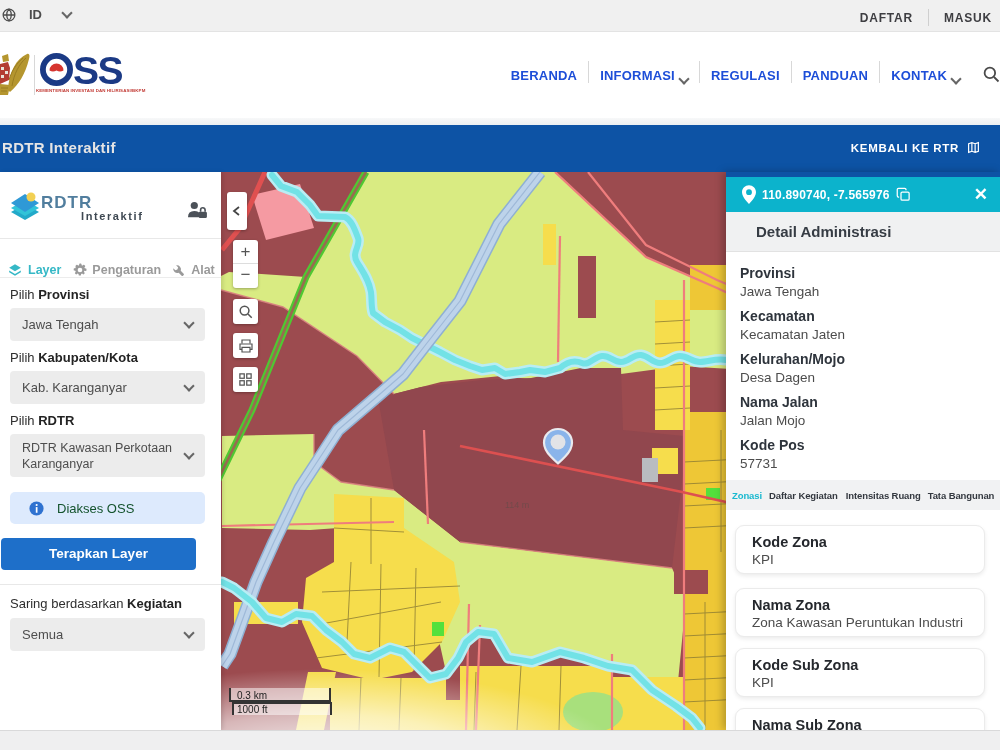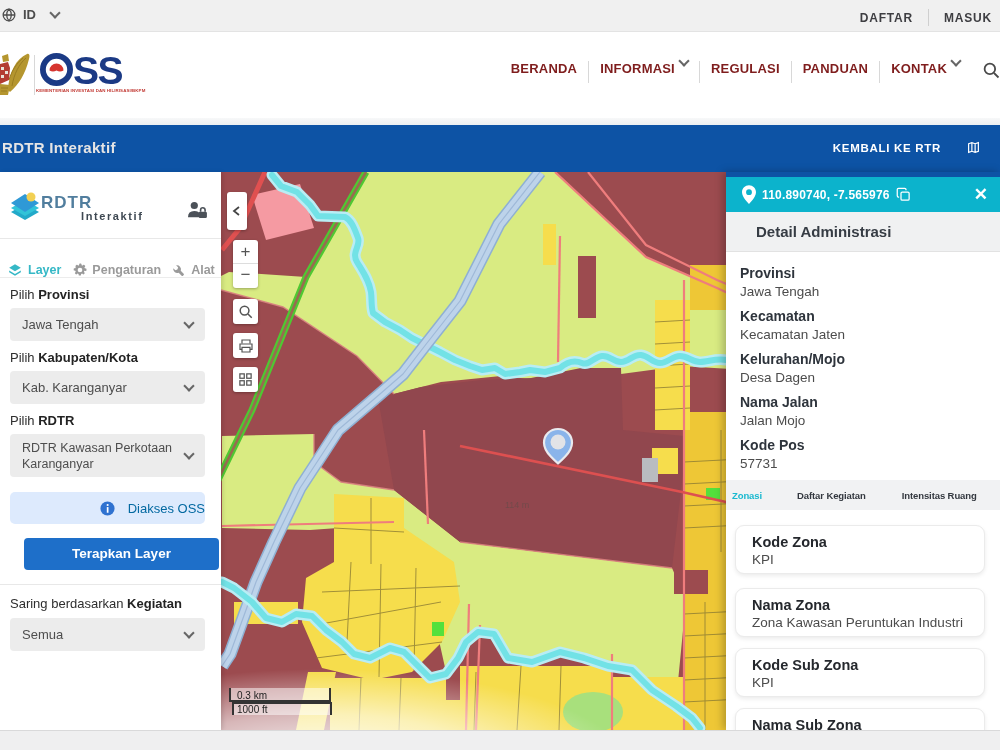--- a/index.html
+++ b/index.html
@@ -4,62 +4,62 @@
 <style>
   * { margin:0; padding:0; box-sizing:border-box; }
   html,body { width:1000px; height:750px; overflow:hidden; background:#fff;
     font-family:"Liberation Sans", sans-serif; }
   .abs { position:absolute; }
   #page { position:relative; width:1000px; height:750px; }
 
   
   #topbar { position:absolute; left:0; top:0; width:1000px; height:32px;
     background:#f0f0f0; border-bottom:1px solid #e3e3e3; }
-  #topbar .left { position:absolute; left:0px; top:7px; display:flex; align-items:center; gap:7px;
+  #topbar .left { position:absolute; left:0px; top:7px; display:flex; align-items:center; gap:13px;
     color:#4c4c4c; font-weight:bold; font-size:13px; }
   #topbar .right { position:absolute; right:8px; top:9px; font-weight:bold; font-size:12px;
     letter-spacing:0.8px; color:#3e3e42; display:flex; align-items:center; }
   #topbar .sep { width:1px; height:17px; background:#cfcfcf; margin:0 15px; }
 
   
   #header { position:absolute; left:0; top:32px; width:1000px; height:86px; background:#fff; }
   #hshadow { position:absolute; left:0; top:118px; width:1000px; height:7px;
     background:linear-gradient(#f7f8f9,#eceff1); }
-  #nav { position:absolute; right:0px; top:29px; display:flex; align-items:flex-start;
-    font-weight:bold; font-size:13px; color:#7f1d1d; letter-spacing:0.2px; }
+  #nav { position:absolute; right:0px; top:29px; display:flex; align-items:flex-end;
+    font-weight:bold; font-size:13px; color:#1d4ed8; letter-spacing:0.2px; }
   #nav .sep { width:1px; height:22px; background:#d8d8d8; margin:0 11px; }
   #nav .chev { margin-left:5px; }
 
   
   #bluebar { position:absolute; left:0; top:125px; width:1000px; height:47px; background:#0d53a5; }
   #bluebar .title { position:absolute; left:2px; top:14px; color:#e5e5e5; font-size:15px;
     font-weight:bold; letter-spacing:0.3px; }
   #bluebar .right { position:absolute; right:20px; top:16px; color:#fff; font-size:11.5px;
-    font-weight:bold; letter-spacing:0.7px; display:flex; align-items:center; gap:26px; }
+    font-weight:bold; letter-spacing:0.7px; display:flex; align-items:center; gap:8px; }
 
   
   #main { position:absolute; left:0; top:172px; width:1000px; height:558px; }
 
   
   #sidebar { position:absolute; left:0; top:0; width:221px; height:558px; background:#fff;
     box-shadow:2px 0 4px rgba(0,0,0,0.12); z-index:5; }
   #sblogo { position:absolute; left:0; top:0; width:221px; height:67px; border-bottom:1px solid #e8e8e8; }
   #sbtabs { position:absolute; left:0; top:68px; width:221px; height:38px; border-bottom:1px solid #ececec;
     display:flex; align-items:flex-end; font-size:12.5px; color:#9a9a9a; font-weight:bold; }
   .label { font-size:13px; color:#2e2e2e; }
   .label b { color:#232323; }
   .dd { background:#ececec; border-radius:4px; color:#4e4e4e; font-size:13px;
     display:flex; align-items:center; padding:0 12px; position:absolute; }
   .dd .chevron { position:absolute; right:12px; }
   .chevron { display:inline-block; width:8px; height:8px; border-right:2px solid #666;
     border-bottom:2px solid #666; transform:rotate(45deg) ; margin-top:-4px; }
 
   #diakses { position:absolute; left:10px; top:320px; width:195px; height:32px; background:#ddeafd;
-    border-radius:5px; display:flex; align-items:center; color:#0369a1; font-size:13px;justify-content:flex-end; }
-  #terapkan { position:absolute; left:24px; top:366px; width:195px; height:32px; background:#1e6fc9;
+    border-radius:5px; display:flex; align-items:center; color:#14532d; font-size:13px; }
+  #terapkan { position:absolute; left:1px; top:366px; width:195px; height:32px; background:#1e6fc9;
     border-radius:4px; color:#fff; font-weight:bold; font-size:13.5px; text-align:center; line-height:32px; }
   #sbsep { position:absolute; left:0; top:412px; width:221px; height:1px; background:#e8e8e8; }
 
   
   #map { position:absolute; left:221px; top:0; width:779px; height:558px; overflow:hidden; }
 
   
   .mctl { position:absolute; background:#fff; border-radius:3px;
     box-shadow:0 1px 3px rgba(0,0,0,0.3); z-index:6; }
 
@@ -70,21 +70,21 @@
   #phead { position:absolute; left:0; top:5px; width:274px; height:35px; background:#0cb3cc;
     color:#fff; }
   #pdetail { position:absolute; left:0; top:40px; width:274px; height:40px; background:#f0f1f2;
     border-bottom:1px solid #e2e2e2; color:#363c44; font-weight:bold; font-size:15px;
     line-height:40px; padding-left:30px; }
   .fld { position:absolute; left:14px; width:250px; }
   .fld .k { font-weight:bold; font-size:14px; color:#2e343c; }
   .fld .v { font-size:13.5px; color:#4c4c4c; margin-top:3px; }
   #ptabs { position:absolute; left:0; top:308px; width:274px; height:30px; display:flex;
     align-items:center; font-size:9.5px; font-weight:bold; color:#33383f; white-space:nowrap;
-    background:#f1f2f3; letter-spacing:-0.1px;gap:28px; }
+    background:#f1f2f3; letter-spacing:-0.1px; }
   .card { position:absolute; left:9px; width:250px; background:#fff;
     border:1px solid #ebebeb; border-radius:9px; box-shadow:0 2px 4px rgba(0,0,0,0.08);
     padding:8px 16px; height:49px; }
   .card .k { font-weight:bold; font-size:14.5px; color:#25282d; }
   .card .v { font-size:13.5px; color:#4c4c4c; margin-top:2px; }
 
   
   #footer { position:absolute; left:0; top:730px; width:1000px; height:20px; background:#efeff0;
     border-top:1px solid #d9d9da; z-index:20; }
 </style>

